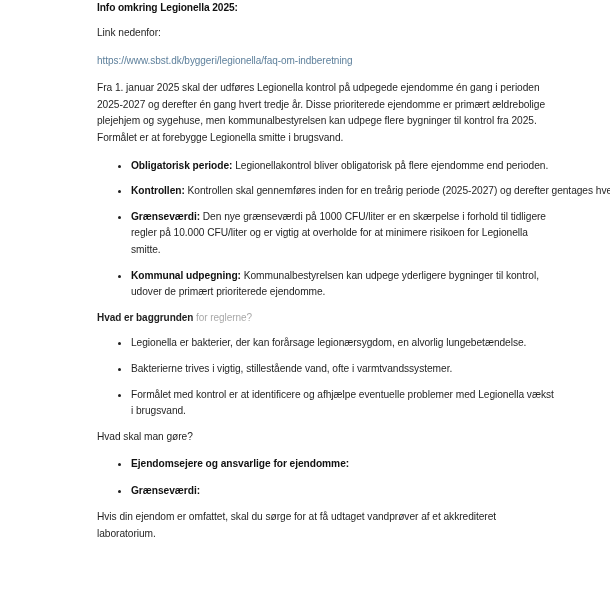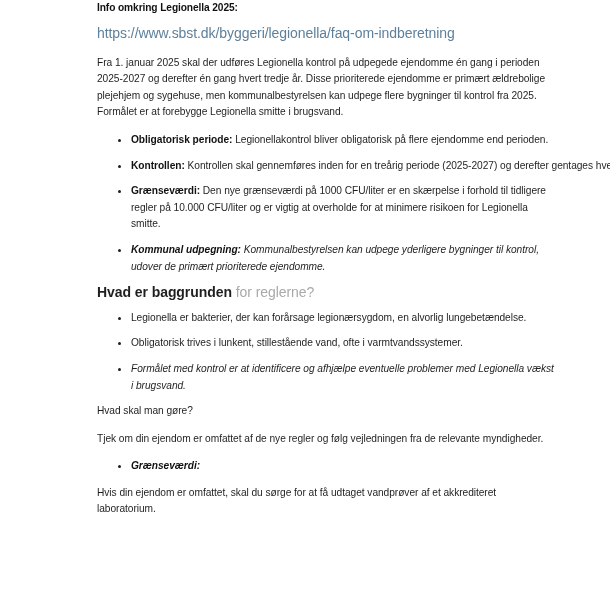--- a/index.html
+++ b/index.html
@@ -38,29 +38,29 @@
     color: #111111;
   }
   p.para {
     font-size: 10.2px;
     line-height: 16.6px;
     margin: 0 0 11px 0;
     color: #1f1f1f;
     letter-spacing: -0.005em;
   }
   a.link {
-    font-size: 14px;
+    font-size: 10px;
     line-height: 16.6px;
     color: #5e809c;
     text-decoration: none;
     letter-spacing: -0.005em;
     word-break: break-all;
   }
   .q-line {
-    font-size: 14px;
+    font-size: 10px;
     line-height: 16.6px;
     margin: 0 0 9px 0;
     letter-spacing: -0.005em;
   }
   .q-line .q-dark {
     color: #1f1f1f;
     font-weight: bold;
   }
   .q-line .q-faint {
     color: #a9a9a9;
@@ -77,21 +77,20 @@
     position: relative;
     padding-left: 34px;
     margin: 0 0 9px 0;
     font-size: 10.2px;
     line-height: 16.6px;
     color: #1f1f1f;
     letter-spacing: -0.005em;
   }
   ul.bullets li:last-child {
     margin-bottom: 0;
-    font-style: italic;
   }
   ul.bullets li::before {
     content: "";
     position: absolute;
     left: 21px;
     top: 7px;
     width: 3px;
     height: 3px;
     border-radius: 50%;
     background: #1f1f1f;
@@ -116,44 +115,47 @@
 </style>
 </head>
 <body>
 
 <div class="page">
   <div class="doc">
 
     <h1 class="h-title">Info omkring Legionella 2025:</h1>
 
 
+    <p class="para">Link nedenfor:</p>
 
     <p class="para"><a class="link" href="#">https://www.sbst.dk/byggeri/legionella/faq-om-indberetning</a></p>
 
     <p class="para">Fra 1. januar 2025 skal der udføres Legionella kontrol på udpegede ejendomme én gang i perioden 2025-2027 og derefter én gang hvert tredje år. Disse prioriterede ejendomme er primært ældrebolige plejehjem og sygehuse, men kommunalbestyrelsen kan udpege flere bygninger til kontrol fra 2025. Formålet er at forebygge Legionella smitte i brugsvand.</p>
 
 
     <ul class="bullets">
       <li><span class="lead">Obligatorisk periode:</span><span> Legionellakontrol bliver obligatorisk på flere ejendomme end perioden.</span></li>
       <li class="nowrap-clip"><span class="lead">Kontrollen:</span><span> Kontrollen skal gennemføres inden for en treårig periode (2025-2027) og derefter gentages hvert tredje år.</span></li>
       <li><span class="lead">Grænseværdi:</span><span> Den nye grænseværdi på 1000 CFU/liter er en skærpelse i forhold til tidligere regler på 10.000 CFU/liter og er vigtig at overholde for at minimere risikoen for Legionella smitte.</span></li>
       <li><span class="lead">Kommunal udpegning:</span><span> Kommunalbestyrelsen kan udpege yderligere bygninger til kontrol, udover de primært prioriterede ejendomme.</span></li>
     </ul>
 
     <p class="q-line"><span class="q-dark">Hvad er baggrunden</span><span class="q-faint"> for reglerne?</span></p>
 
     <ul class="bullets">
       <li>Legionella er bakterier, der kan forårsage legionærsygdom, en alvorlig lungebetændelse.</li>
-      <li>Obligatorisk trives i lunkent, stillestående vand, ofte i varmtvandssystemer.</li>
+      <li>Bakterierne trives i vigtig, stillestående vand, ofte i varmtvandssystemer.</li>
       <li>Formålet med kontrol er at identificere og afhjælpe eventuelle problemer med Legionella vækst i brugsvand.</li>
     </ul>
 
     <p class="para">Hvad skal man gøre?</p>
 
-    <p class="para">Tjek om din ejendom er omfattet af de nye regler og følg vejledningen fra de relevante myndigheder.</p>
+    <ul class="bullets heading-only">
+      <li><span class="lead">Ejendomsejere og ansvarlige for ejendomme:</span></li>
+    </ul>
 
     <ul class="bullets heading-only">
       <li><span class="lead">Grænseværdi:</span></li>
     </ul>
     <p class="para">Hvis din ejendom er omfattet, skal du sørge for at få udtaget vandprøver af et akkrediteret laboratorium.</p>
 
   </div>
 </div>
 
 </body></html>

